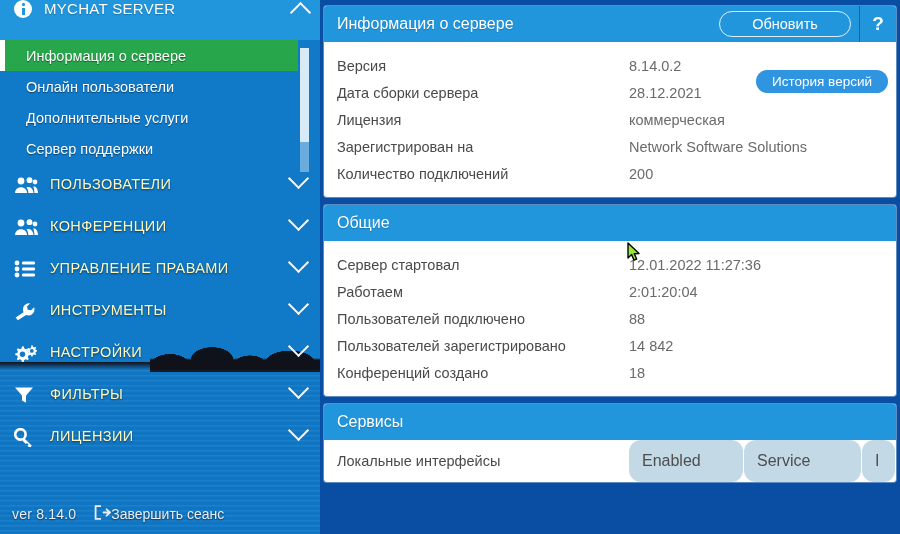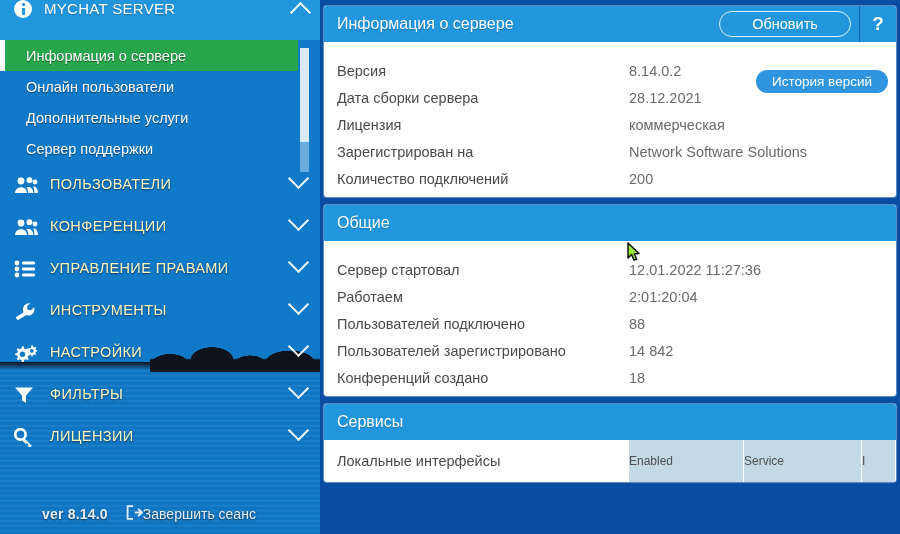--- a/index.html
+++ b/index.html
@@ -168,21 +168,21 @@
   
   .sb-footer {
     position: absolute;
     left: 0; bottom: 0; width: 320px; height: 40px;
     display: flex; align-items: center;
     padding-left: 12px;
     color: #e8eef5; font-size: 14px;
     z-index: 6;
     text-shadow: 0 1px 2px rgba(0,0,0,.6);
   }
-  .sb-footer .ver { font-weight: bold; margin-right: 18px; letter-spacing: .2px; margin-left: 30px; }
+  .sb-footer .ver { font-weight: normal; margin-right: 18px; letter-spacing: .2px; }
   .sb-footer .logout { display: flex; align-items: center; gap: 0; }
 
   
   #main {
     position: relative;
     width: 580px;
     height: 534px;
     background: #0a4ea3;
     padding: 6px 4px 0 4px;
   }
@@ -226,21 +226,21 @@
     width: 36px; height: 36px;
     background: transparent; border: 0;
     color: #fff; font-size: 19px; font-weight: bold;
     font-family: inherit; cursor: pointer;
   }
 
   .panel-body { padding: 10px 0 10px 0; }
 
   .row {
     display: flex;
-    align-items: flex-end;
+    align-items: center;
     height: 27px;
     padding-left: 13px;
     font-size: 14.5px;
     color: #4a4a4a;
   }
   .row .k { flex: 0 0 292px; }
   .row .v { color: #6a6a6a; }
 
   .btn-history {
     position: absolute;
@@ -268,22 +268,24 @@
   .svc-row .svc-label {
     flex: 0 0 305px;
     display: flex; align-items: center;
     padding-left: 13px;
   }
   .svc-table { display: flex; flex: 1; }
   .th {
     background: #c3d9e6;
     border-right: 1px solid #fff;
     display: flex; align-items: center;
+    padding-left: 13px;
     color: #4e4e4e;
-    font-size: 12px;
+    font-size: 16px;
+    border-radius: 12px;
   }
   .th.c1 { flex: 0 0 115px; }
   .th.c2 { flex: 0 0 118px; }
   .th.c3 { flex: 1; }
 
   
   #cursor {
     position: absolute;
     left: 627px; top: 242px;
     width: 14px; height: 20px;

